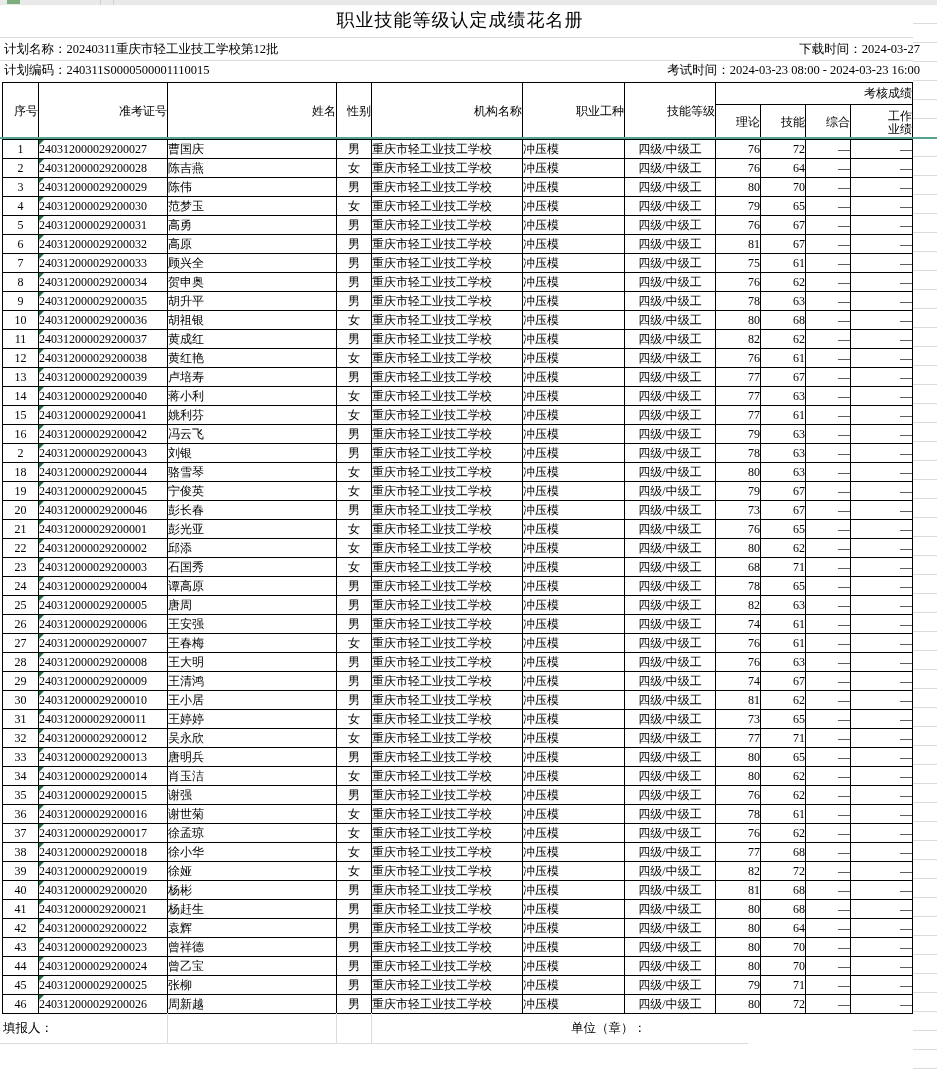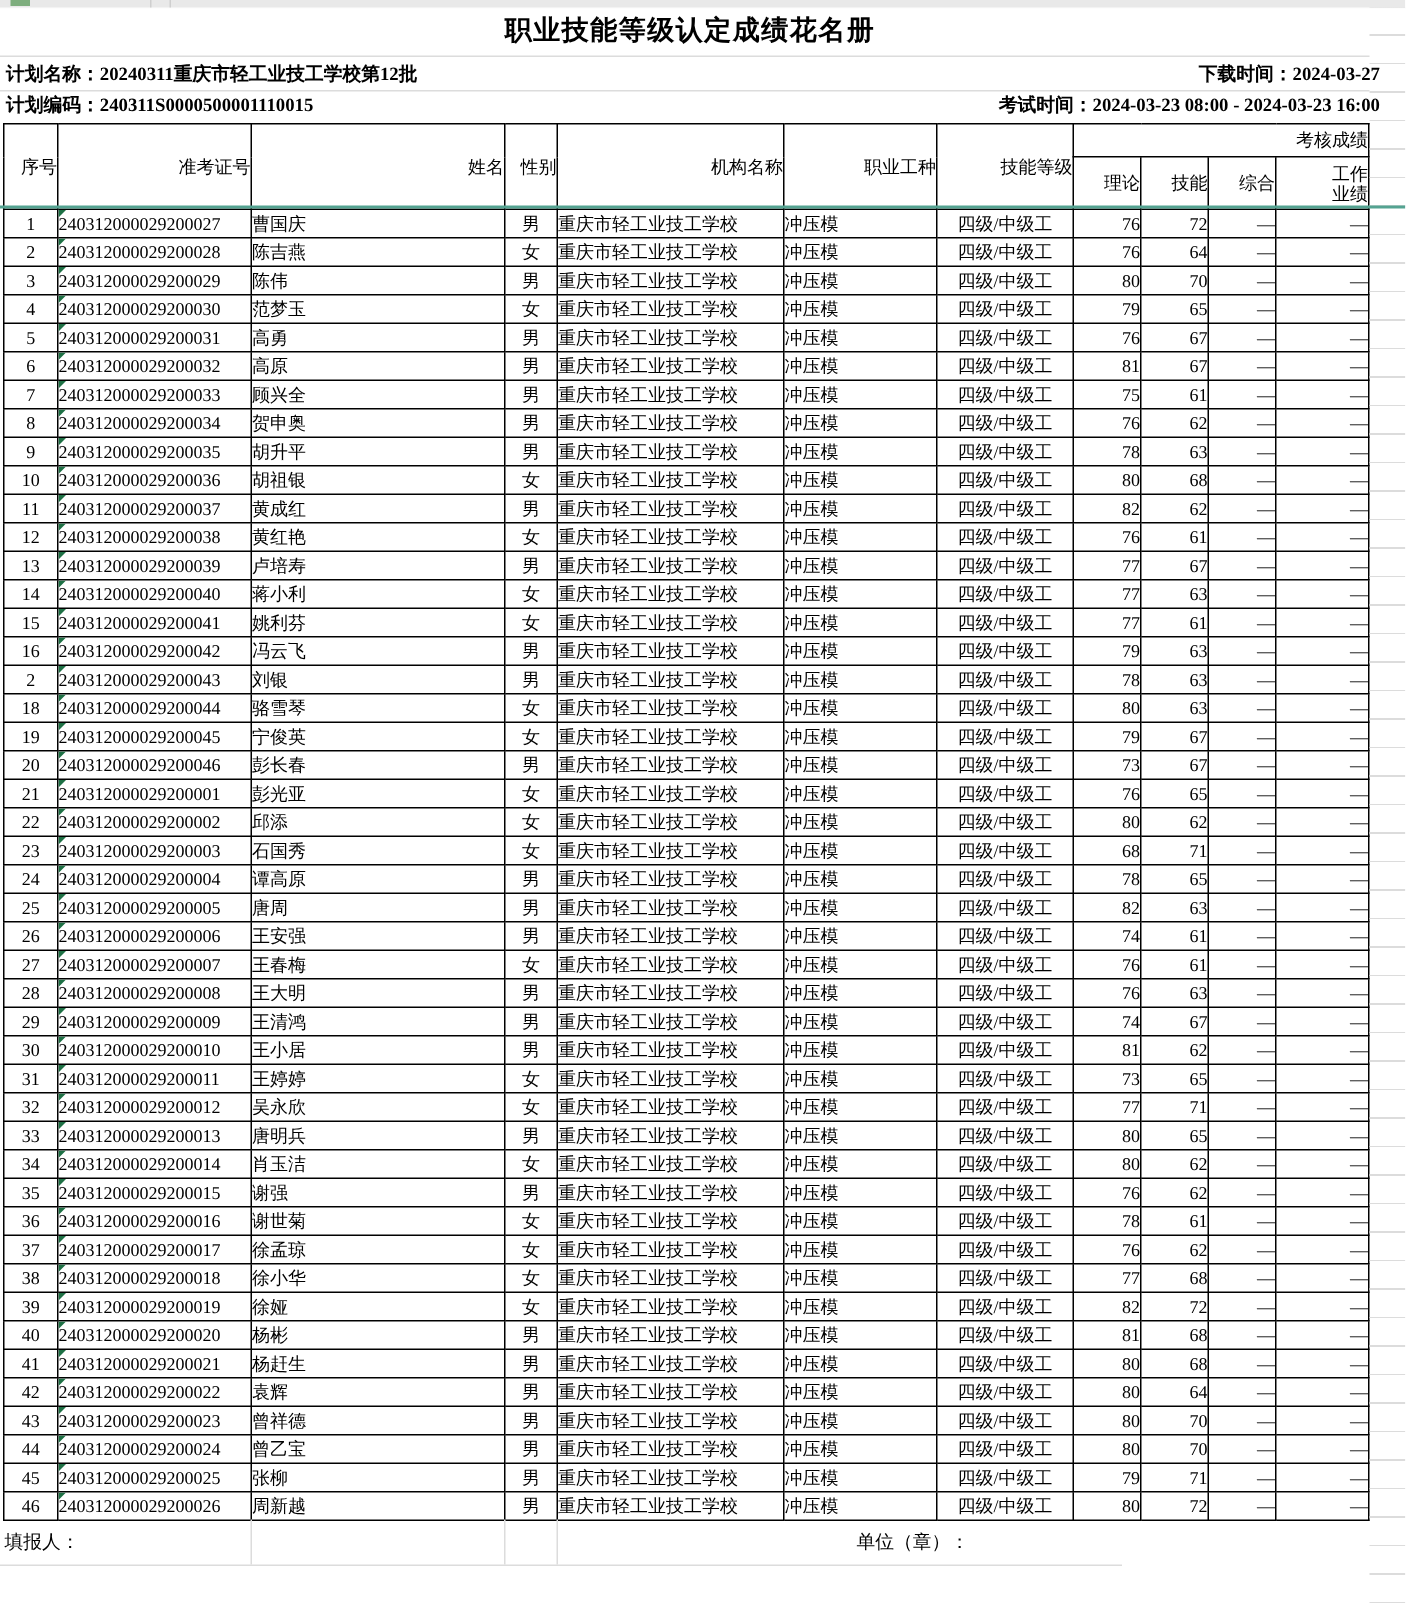--- a/index.html
+++ b/index.html
@@ -7,23 +7,23 @@
   }
   html,body{margin:0;padding:0;background:#ffffff;}
   body{font-family:"Liberation Serif","DejaVu Serif",serif;color:#000;}
   .sheet{position:relative;width:937px;height:1075px;overflow:hidden;background:#fff;}
 
   .top-strip{position:absolute;left:0;top:0;width:937px;height:5px;background:#e9e9e9;border-bottom:1px solid #fdfdfd;}
   .green-sliver{position:absolute;left:7px;top:0;width:13px;height:4px;background:#6ba36b;opacity:.85;}
   .strip-tick{position:absolute;top:0;width:1px;height:5px;background:#cfcfcf;}
 
   .title{position:absolute;left:0;top:8px;width:920px;text-align:center;
-         font-size:18px;font-weight:bold;letter-spacing:1px;}
-
-  .meta{position:absolute;font-size:12.5px;white-space:nowrap;font-weight:bold;}
+         font-size:18px;font-weight:normal;letter-spacing:1px;}
+
+  .meta{position:absolute;font-size:12.5px;white-space:nowrap;}
   .m-a{top:38px;height:23px;line-height:23px;}
   .m-b{top:60px;height:21px;line-height:21px;}
   .m-left{left:4px;}
   .m-right{right:17px;text-align:right;}
 
   .gridline-h{position:absolute;left:0;width:913px;height:1px;background:var(--grid);}
   .gl-a{top:37px;} .gl-b{top:60px;}
 
   table.roster{position:absolute;left:2px;top:82px;border-collapse:collapse;table-layout:fixed;
                font-size:12px;background:#fff;}

